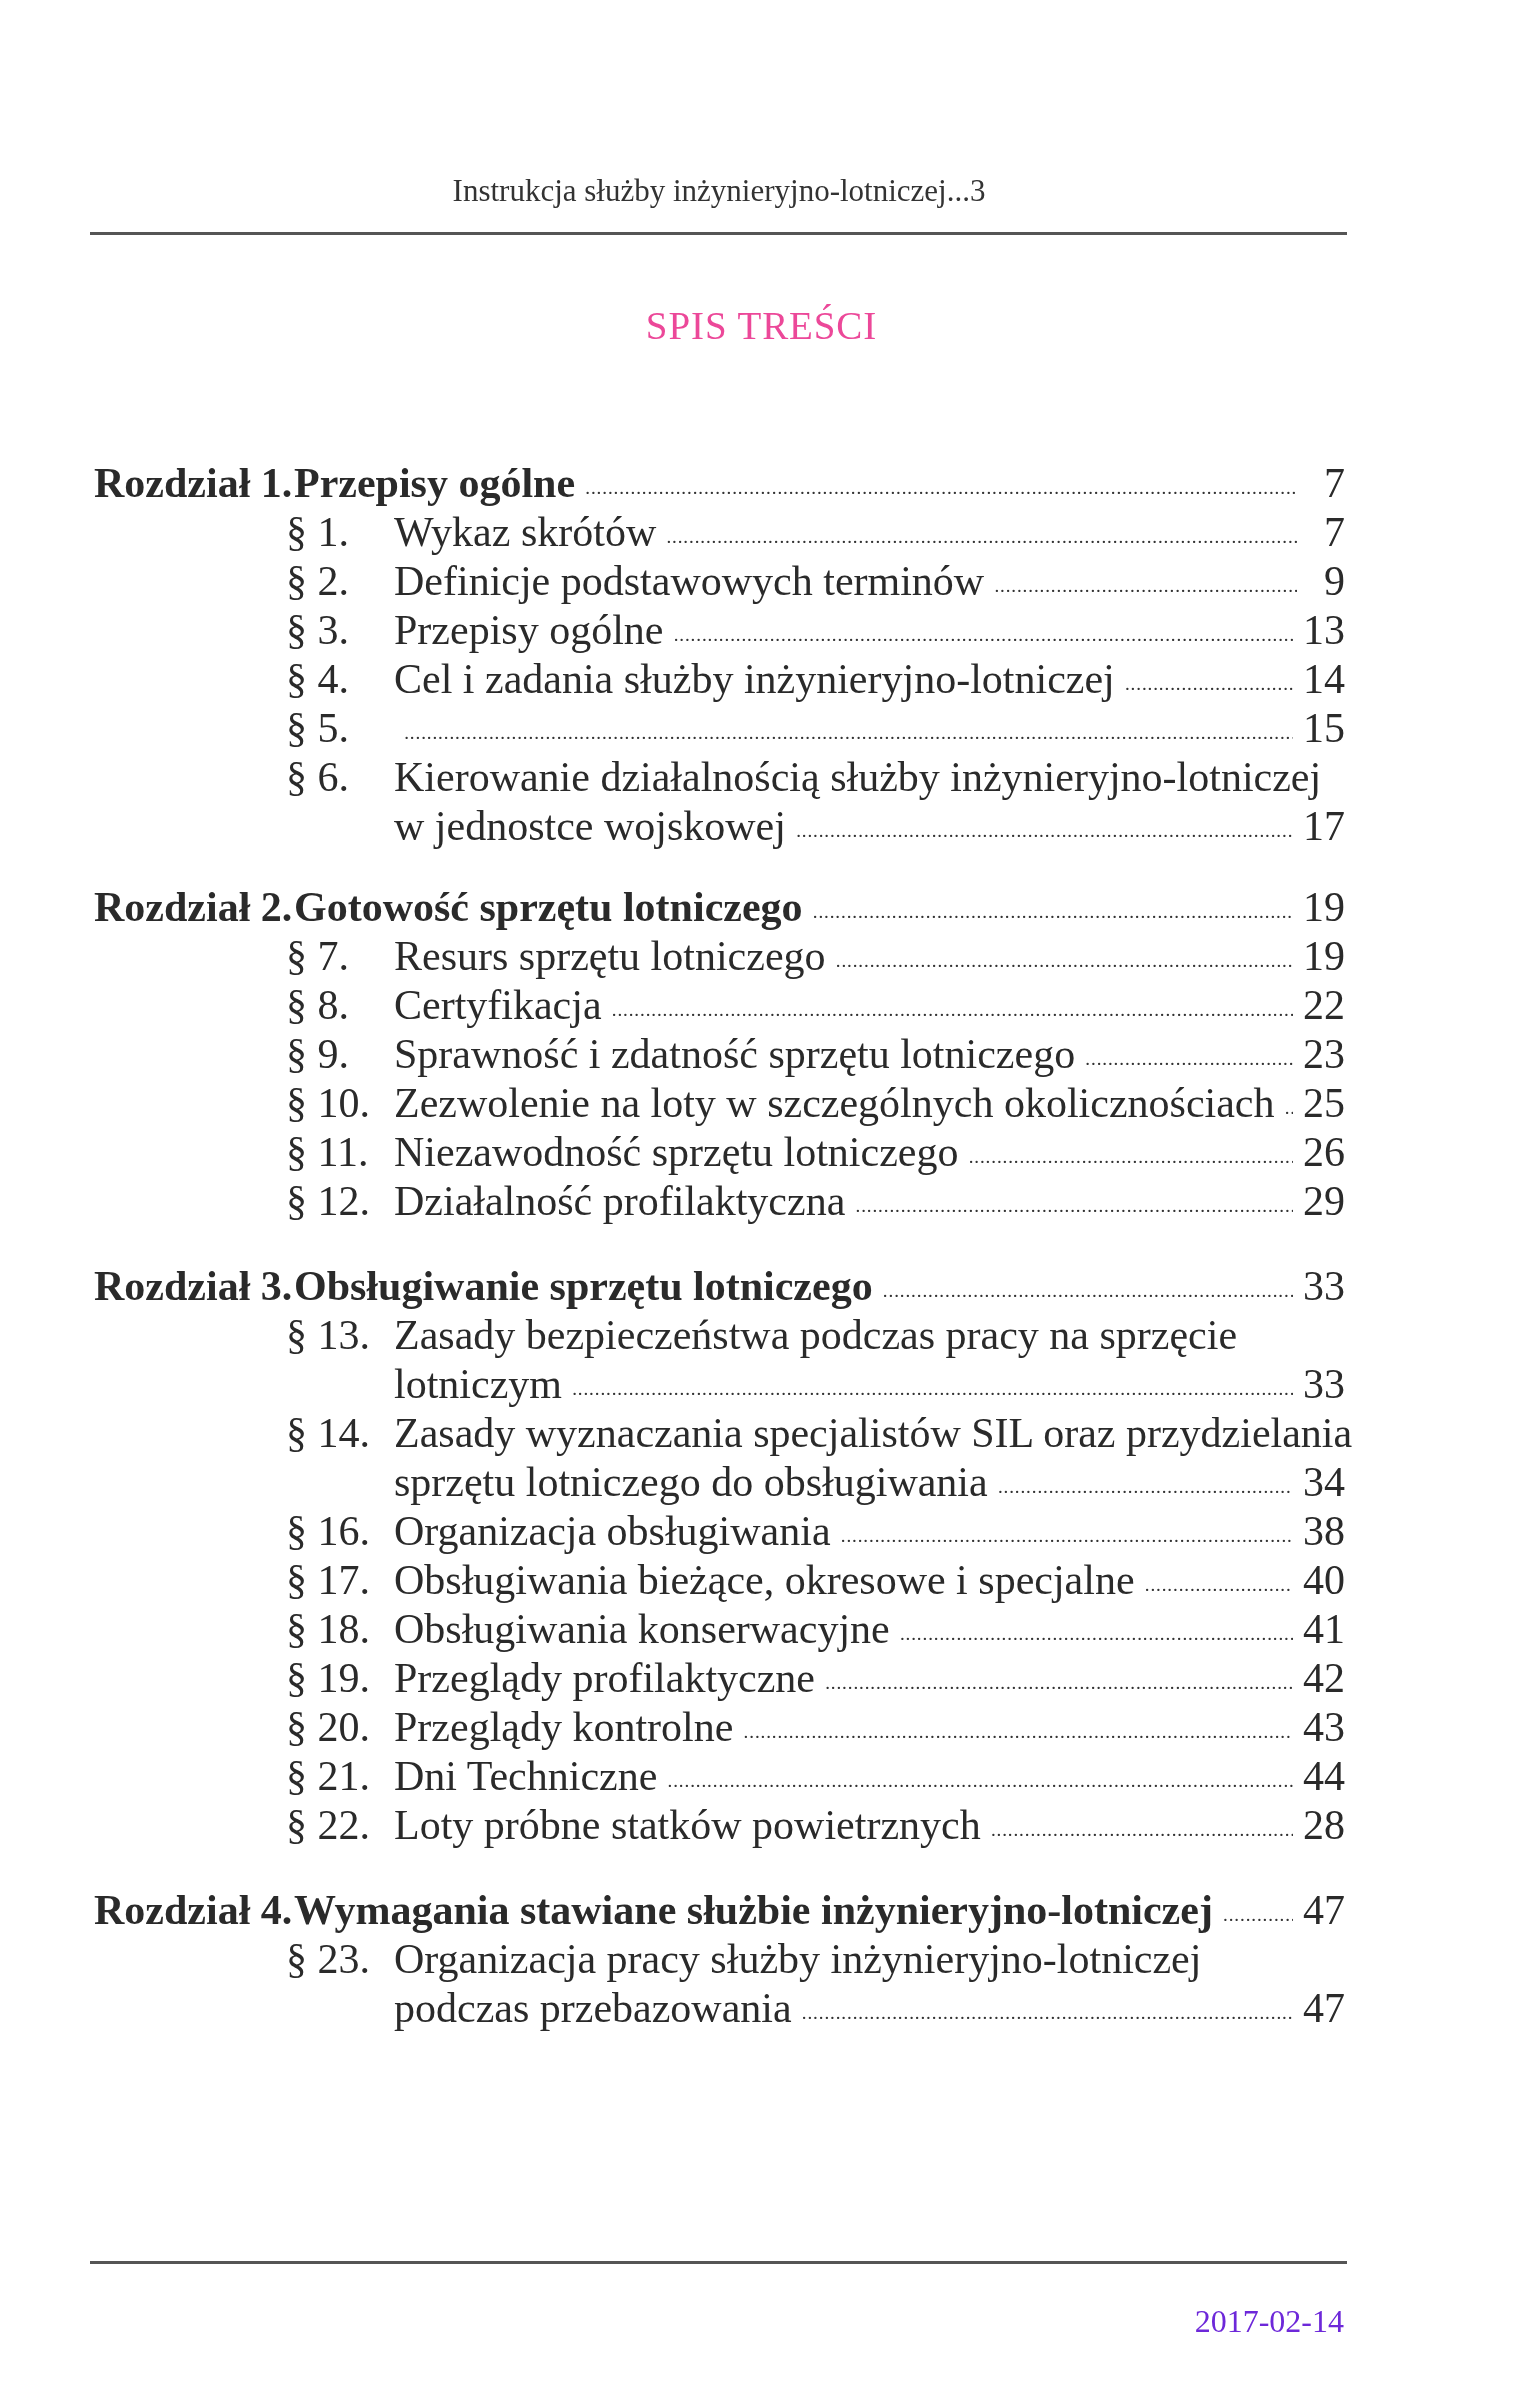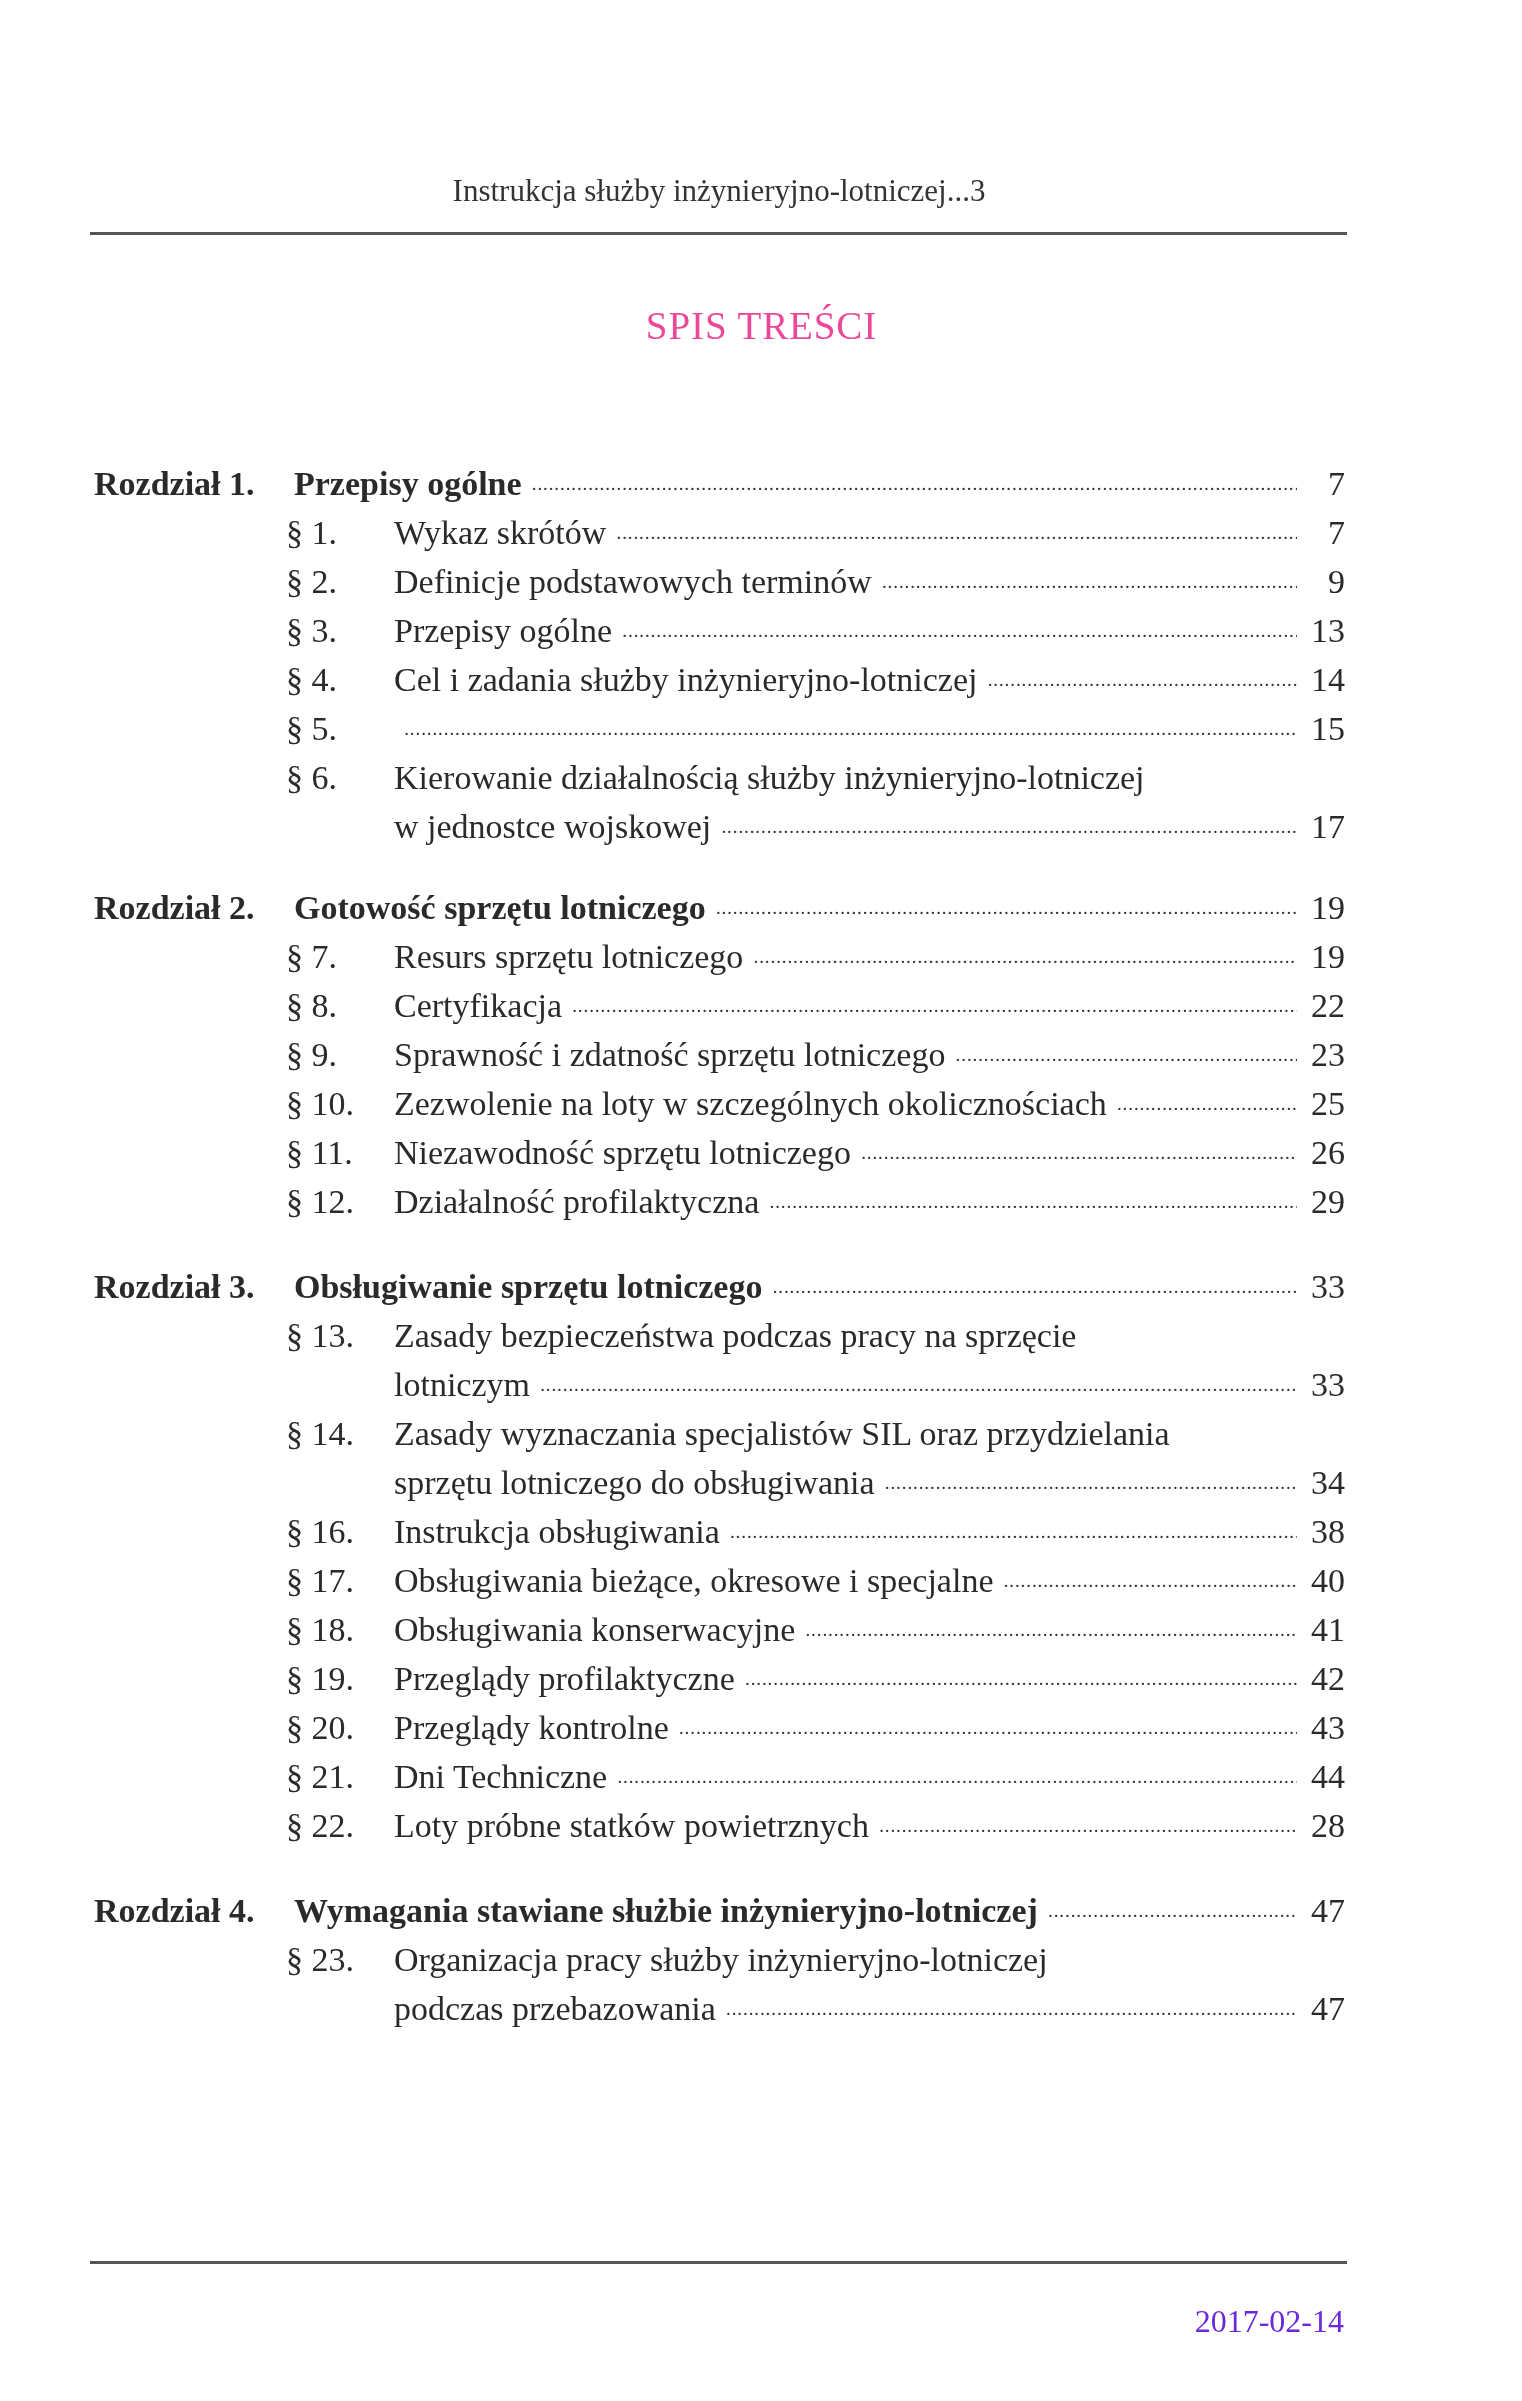--- a/index.html
+++ b/index.html
@@ -55,23 +55,23 @@
     left: 94px;
     top: 459px;
     width: 1251px;
   }
   .chapter {
     margin-bottom: 36px;
   }
   .chapter:nth-of-type(1) { margin-bottom: 32px; }
   .line {
     display: flex;
-    align-items: flex-end;
+    align-items: center;
     height: 49px;
-    font-size: 34px;
+    font-size: 42px;
     line-height: 49px;
     white-space: nowrap;
   }
   .chapter-line {
     font-weight: bold;
   }
   .chap-num {
     width: 200px;
     flex: none;
   }
@@ -266,21 +266,21 @@
         </div>
         <div class="line section-line">
           <span class="cont-indent"></span>
           <span class="entry-text">sprzętu lotniczego do obsługiwania</span>
           <span class="leader"></span>
           <span class="page-num">34</span>
         </div>
         <div class="line section-line">
           <span class="sec-indent"></span>
           <span class="sec-num">§ 16.</span>
-          <span class="entry-text">Instrukcja obsługiwania</span>
+          <span class="entry-text">Organizacja obsługiwania</span>
           <span class="leader"></span>
           <span class="page-num">38</span>
         </div>
         <div class="line section-line">
           <span class="sec-indent"></span>
           <span class="sec-num">§ 17.</span>
           <span class="entry-text">Obsługiwania bieżące, okresowe i specjalne</span>
           <span class="leader"></span>
           <span class="page-num">40</span>
         </div>

